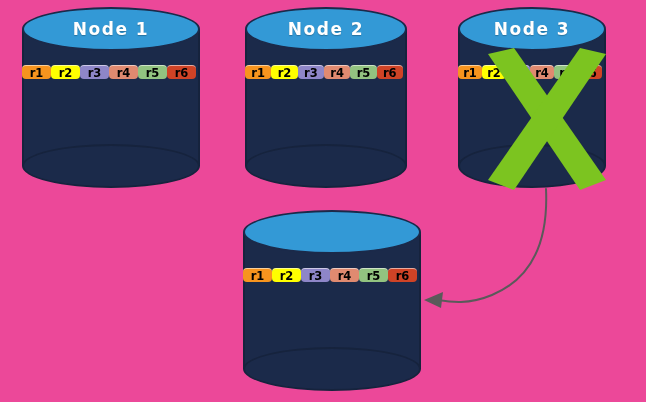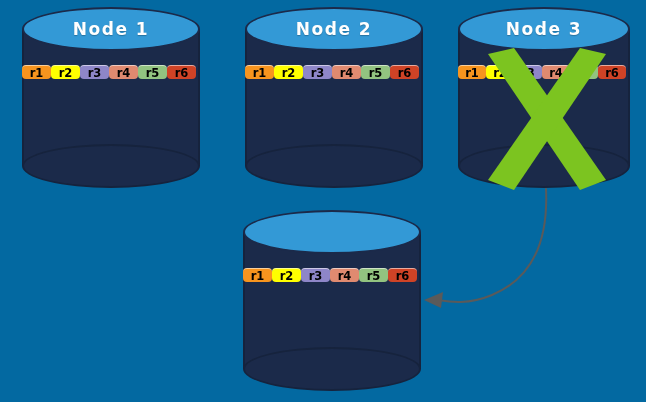--- a/index.html
+++ b/index.html
@@ -4,21 +4,21 @@
 <style>
   html, body {
     margin: 0;
     padding: 0;
     background: #ffffff;
   }
   #canvas {
     position: relative;
     width: 646px;
     height: 402px;
-    background: #0369a1;
+    background: #ec4899;
     overflow: hidden;
     font-family: "DejaVu Sans", "Liberation Sans", sans-serif;
     text-align: right;
   }
 
   
   .node {
     position: absolute;
   }
   .cyl-body {
@@ -125,36 +125,36 @@
     <div class="bars" style="top:58px;">
       <div class="bar" style="background:#f7941e;">r1</div>
       <div class="bar" style="background:#ffff00;">r2</div>
       <div class="bar" style="background:#8e86c8;">r3</div>
       <div class="bar" style="background:#e08a70;">r4</div>
       <div class="bar" style="background:#92c380;">r5</div>
       <div class="bar" style="background:#cf4326;">r6</div>
     </div>
   </div>
 
-  <div class="node" style="left:245px; top:7px; width:162px; height:181px;padding-left:16px;">
+  <div class="node" style="left:245px; top:7px; width:162px; height:181px;">
     <div class="cyl-body"></div>
     <div class="cyl-bottom"></div>
     <div class="cyl-top"></div>
     <div class="cyl-title">Node 2</div>
     <div class="bars" style="top:58px;">
       <div class="bar" style="background:#f7941e;">r1</div>
       <div class="bar" style="background:#ffff00;">r2</div>
       <div class="bar" style="background:#8e86c8;">r3</div>
       <div class="bar" style="background:#e08a70;">r4</div>
       <div class="bar" style="background:#92c380;">r5</div>
       <div class="bar" style="background:#cf4326;">r6</div>
     </div>
   </div>
 
-  <div class="node" style="left:458px; top:7px; width:148px; height:181px;padding-left:24px;">
+  <div class="node" style="left:458px; top:7px; width:148px; height:181px;">
     <div class="cyl-body"></div>
     <div class="cyl-bottom"></div>
     <div class="cyl-top"></div>
     <div class="cyl-title">Node 3</div>
     <div class="bars" style="top:58px;">
       <div class="bar" style="background:#f7941e;">r1</div>
       <div class="bar" style="background:#ffff00;">r2</div>
       <div class="bar" style="background:#8e86c8;">r3</div>
       <div class="bar" style="background:#e08a70;">r4</div>
       <div class="bar" style="background:#92c380;">r5</div>

